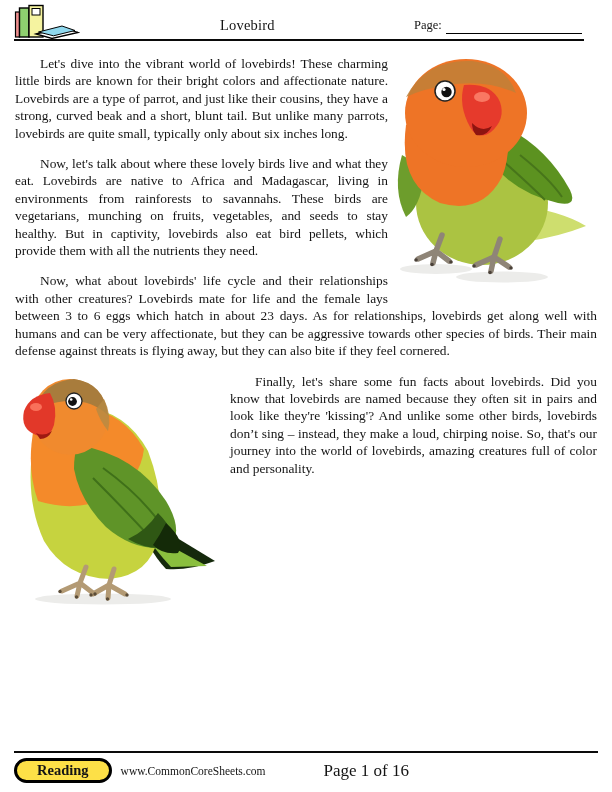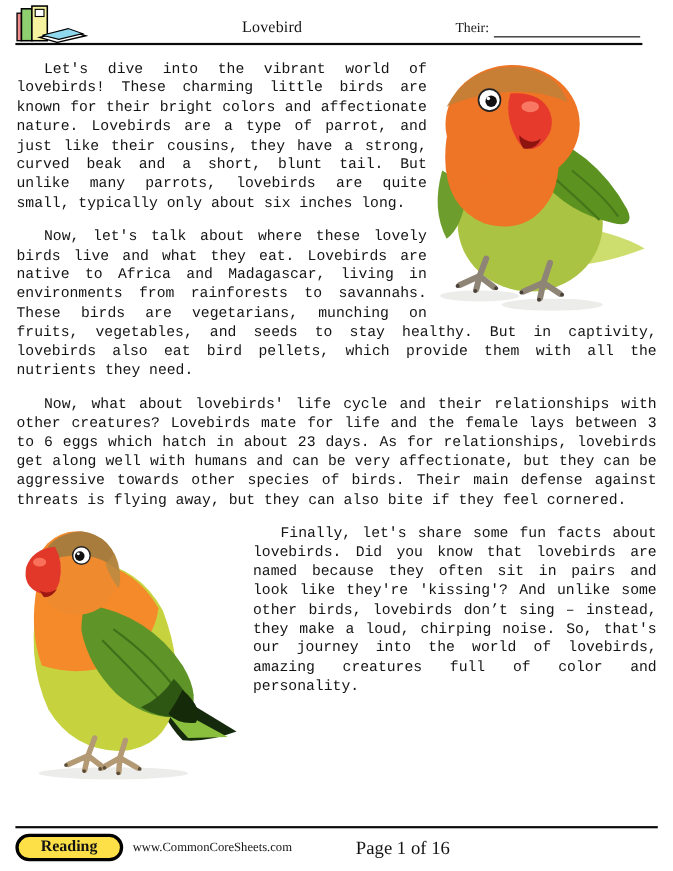--- a/index.html
+++ b/index.html
@@ -26,21 +26,20 @@
     position:absolute;left:392px;right:2px;top:18px;
     display:flex;align-items:flex-end;
   }
   .name-label{font-size:12.5px;padding:0 4px 1px 8px;}
   .name-line{flex:1;border-bottom:1.2px solid #000;height:14px;}
 
   
   main{
     position:absolute;left:0;right:0;top:41px;
     padding:14px 15px 0 15px;
-    font-family:Liberation Mono, monospace;
   }
   main p{
     margin:0 0 13px 0;
     font-size:13.4px;line-height:17.4px;
     text-align:justify;text-indent:25px;
   }
   .img-top{
     float:right;width:207px;height:232px;
     margin:0 0 6px 2px;
   }
@@ -71,21 +70,21 @@
     <svg class="books" viewBox="0 0 66 36" aria-hidden="true">
       <rect x="1.5" y="9" width="4" height="25" fill="#ef8f8f" stroke="#000" stroke-width="1.2"></rect>
       <rect x="5.5" y="5" width="9.5" height="29" fill="#8ed06f" stroke="#000" stroke-width="1.4"></rect>
       <rect x="15" y="2.5" width="14" height="31.5" fill="#f5f3a0" stroke="#000" stroke-width="1.4"></rect>
       <rect x="18" y="5.5" width="8" height="6.5" fill="#ffffff" stroke="#000" stroke-width="1"></rect>
       <path d="M22 31 L48 24.5 L64 29.5 L38 35.5 Z" fill="#ffffff" stroke="#000" stroke-width="1.3"></path>
       <path d="M24.5 29 L48 23 L61 27.5 L39.5 32.8 Z" fill="#8fd8ee" stroke="#000" stroke-width="1"></path>
     </svg>
     <div class="page-title">Lovebird</div>
     <div class="name-row">
-      <span class="name-label">Their:</span>
+      <span class="name-label">Page:</span>
       <span class="name-line"></span>
     </div>
   </header>
 
   <main>
 
     <figure class="img-top">
       <svg viewBox="0 0 207 232" width="207" height="232" aria-hidden="true">
         <ellipse cx="46" cy="214" rx="36" ry="5" fill="#ececea"></ellipse>
         <ellipse cx="112" cy="222" rx="46" ry="5.5" fill="#ececea"></ellipse>

